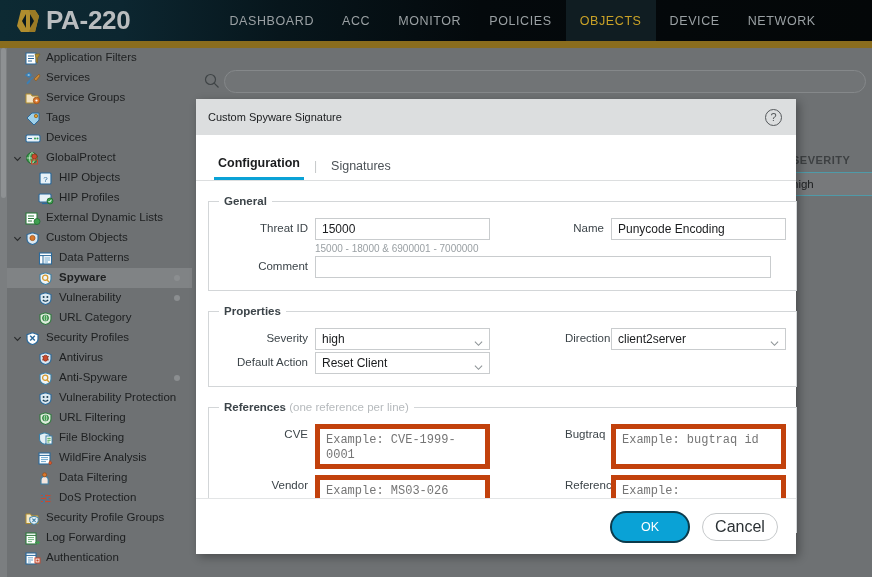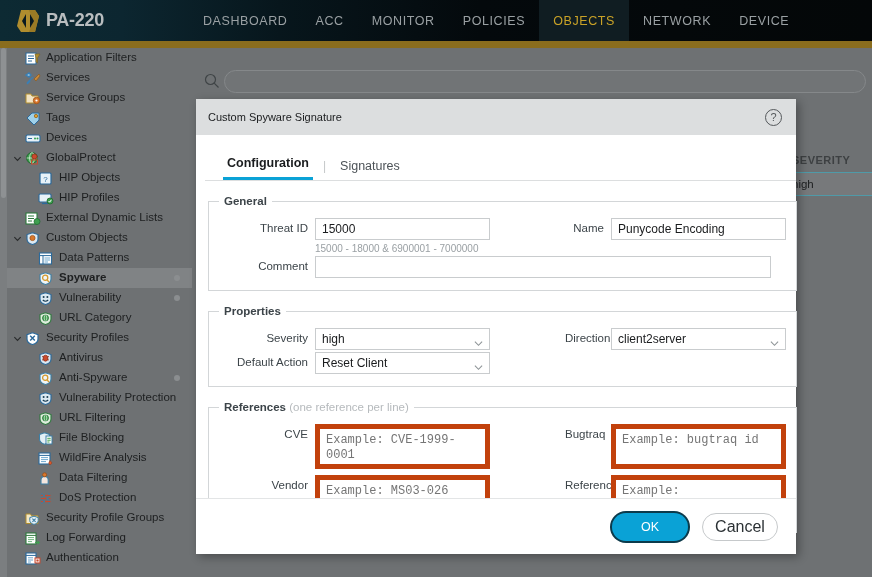--- a/index.html
+++ b/index.html
@@ -14,21 +14,21 @@
 
   
   .topnav {
     position: absolute; top: 0; left: 0; width: 872px; height: 41px;
     background: linear-gradient(90deg, #0d2a33 0%, #0c2630 14%, #07161c 32%, #04090c 55%, #040708 100%);
     display: flex; align-items: center;
   }
   .logo-wrap { display: flex; align-items: center; margin-left: 17px; }
   .logo-mark { width: 22px; height: 26px; position: relative; }
   .logo-text {
-    color: #b9bdbf; font-size: 18px; font-weight: bold; letter-spacing: -0.3px;
+    color: #b9bdbf; font-size: 26px; font-weight: bold; letter-spacing: -0.3px;
     margin-left: 7px;
   }
   .nav-items { display: flex; align-items: stretch; height: 41px; margin-left: 85px; }
   .nav-item {
     display: flex; align-items: center; padding: 0 14px;
     color: #9aa0a3; font-size: 12.5px; letter-spacing: 0.6px;
     height: 41px;
   }
   .nav-item.active { color: #c9a227; background: #101d22; }
   .goldbar { position: absolute; top: 41px; left: 0; width: 872px; height: 7px; background: #8a6d1e; }
@@ -103,21 +103,21 @@
     padding: 0 14px 0 12px; justify-content: space-between;
   }
   .dlg-title { font-size: 11px; color: #1a1c1e; }
   .help-icon {
     width: 17px; height: 17px; border-radius: 50%; border: 1px solid #54585b;
     color: #54585b; font-size: 11px; display: flex; align-items: center;
     justify-content: center; line-height: 1;
   }
   .tabs {
     display: flex; align-items: flex-end; height: 34px;
-    margin: 12px 0 0 9px; padding-left: 18px;
+    margin: 12px 0 0 0; padding-left: 18px;
     border-bottom: 1px solid #dcdedf;
   }
   .tab {
     font-size: 12.5px; color: #4c5257; padding: 0 4px 7px 4px; position: relative;
   }
   .tab.active { color: #1a1c1e; font-weight: bold; border-bottom: 3px solid #0aa2d6; }
   .tab-sep { color: #c4c7c9; margin: 0 10px; padding-bottom: 7px; font-size: 12px; }
 
   fieldset.grp {
     border: 1px solid #d3d6d8; margin: 14px 12px 0 12px; padding: 6px 10px 12px 10px;
@@ -187,22 +187,22 @@
         </svg>
       </span>
       <span class="logo-text">PA-220</span>
     </div>
     <div class="nav-items">
       <div class="nav-item">DASHBOARD</div>
       <div class="nav-item">ACC</div>
       <div class="nav-item">MONITOR</div>
       <div class="nav-item">POLICIES</div>
       <div class="nav-item active">OBJECTS</div>
+      <div class="nav-item">DEVICE</div>
       <div class="nav-item">NETWORK</div>
-      <div class="nav-item">DEVICE</div>
     </div>
   </div>
   <div class="goldbar"></div>
 
   <div class="sidebar">
     <div class="sb-scroll-track">
       <div class="sb-scroll-thumb"></div>
     </div>
     <div class="sb-list" id="sb-list">
         <div class="sb-row">

